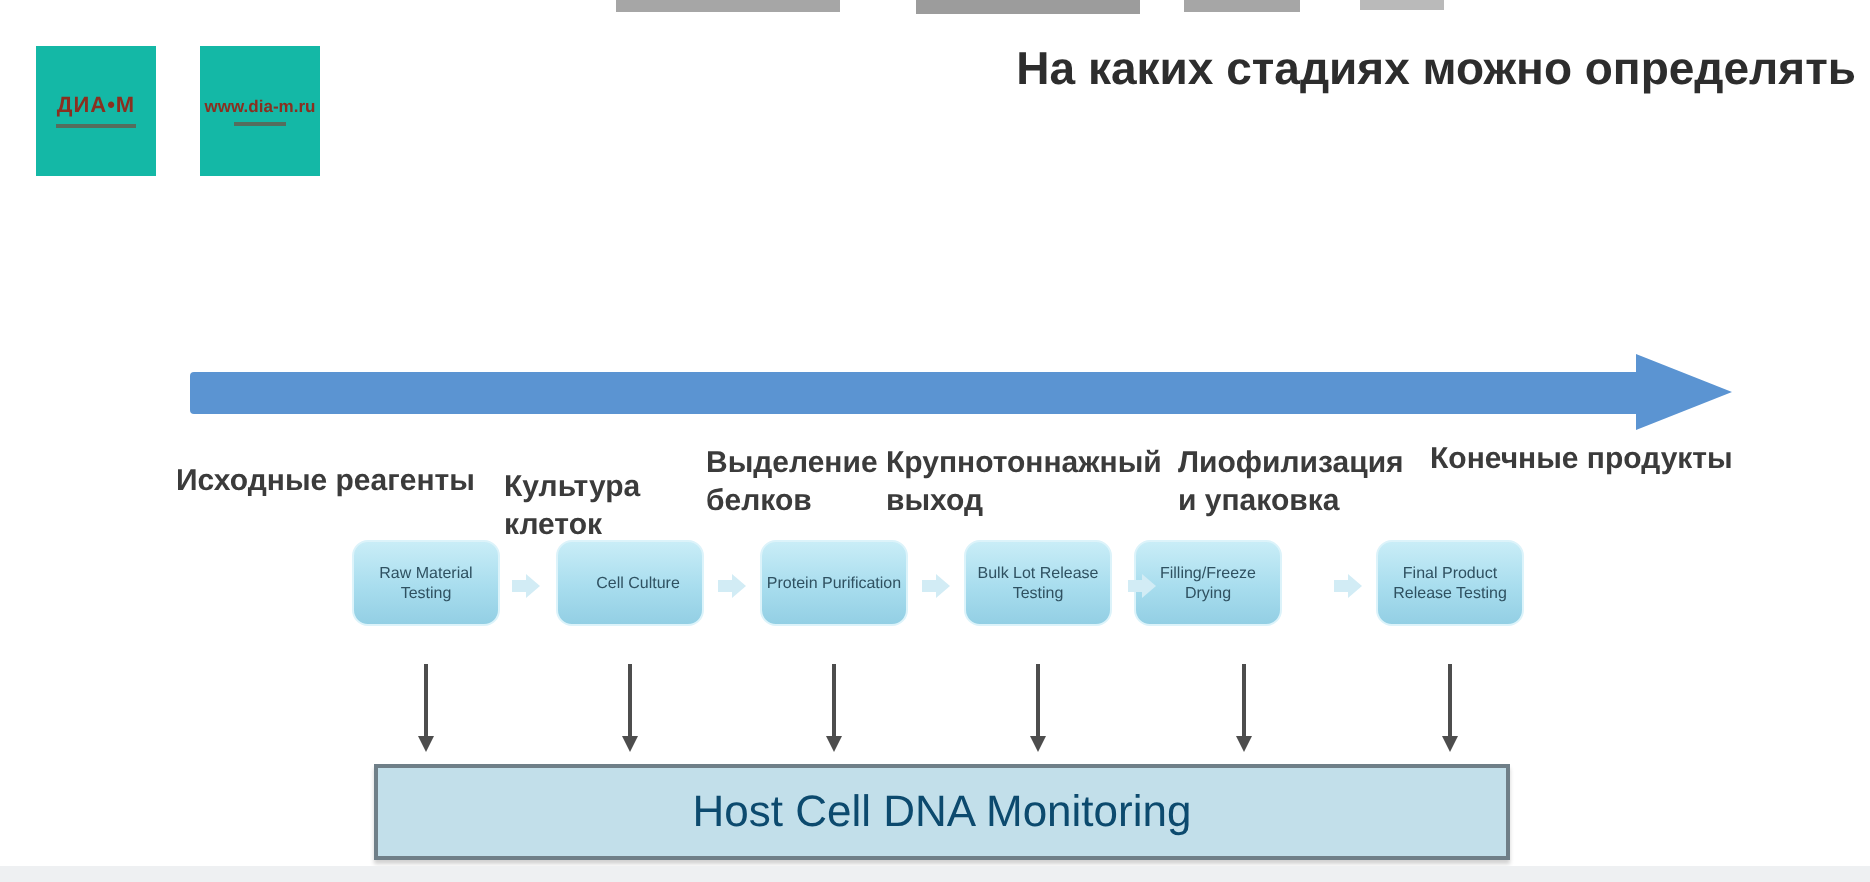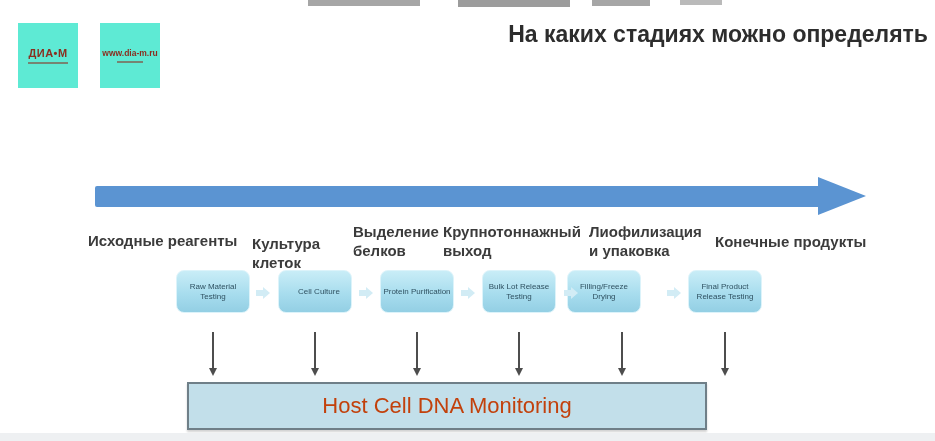--- a/index.html
+++ b/index.html
@@ -11,21 +11,21 @@
   
   .artifact{position:absolute;background:#3a3a3a;}
   .a1{left:308px;top:0;width:112px;height:6px;opacity:.45;}
   .a2{left:458px;top:0;width:112px;height:7px;opacity:.5;}
   .a3{left:592px;top:0;width:58px;height:6px;opacity:.45;}
   .a4{left:680px;top:0;width:42px;height:5px;opacity:.35;}
 
   
   .logo{
     position:absolute;top:23px;width:60px;height:65px;
-    background:#5eead4;
+    background:#14b8a6;
     display:flex;flex-direction:column;align-items:center;justify-content:center;
   }
   .logo-1{left:18px;}
   .logo-2{left:100px;}
   .logo-main{color:#8a2f20;font-weight:bold;letter-spacing:.5px;}
   .logo-1 .logo-main{font-size:11px;}
   .logo-2 .logo-main{font-size:8.5px;letter-spacing:0;}
   .logo-tag{margin-top:3px;height:2px;background:#8a2f20;opacity:.55;}
   .logo-1 .logo-tag{width:40px;}
   .logo-2 .logo-tag{width:26px;}
@@ -49,21 +49,21 @@
 
   
   .stage-label{
     position:absolute;font-size:15px;font-weight:bold;color:#3b3b3b;line-height:19px;
   }
   .sl1{left:88px;top:231px;width:160px;}
   .sl2{left:252px;top:222px;width:85px;margin-top:12px;}
   .sl3{left:353px;top:222px;width:100px;}
   .sl4{left:443px;top:222px;width:150px;}
   .sl5{left:589px;top:222px;width:108px;}
-  .sl6{left:715px;top:232px;width:170px;}
+  .sl6{left:715px;top:220px;width:170px;}
 
   
   .stage-box{
     position:absolute;top:270px;width:74px;height:43px;
     background:linear-gradient(180deg,#c9edf7 0%,#a8ddee 55%,#93cfe4 100%);
     border:1px solid #dcf3fa;border-radius:8px;
     display:flex;align-items:center;justify-content:center;text-align:center;
     font-size:8px;line-height:10px;color:#2f5161;padding:2px;box-sizing:border-box;
   }
   .b1{left:176px;} .b2{left:278px;padding-left:10px;} .b3{left:380px;}
@@ -81,25 +81,25 @@
   .varrow{position:absolute;top:332px;width:10px;height:45px;}
   .varrow .v-line{position:absolute;left:4.2px;top:0;width:1.6px;height:37px;background:#4d4d4d;}
   .varrow .v-head{position:absolute;left:0.5px;top:36px;width:0;height:0;
     border-left:4.5px solid transparent;border-right:4.5px solid transparent;
     border-top:8.5px solid #4d4d4d;}
   .v1{left:208px;} .v2{left:310px;} .v3{left:412px;}
   .v4{left:514px;} .v5{left:617px;} .v6{left:720px;}
 
   
   .monitor-box{
-    position:absolute;left:187px;top:382px;width:520px;height:48px;
+    position:absolute;left:187px;top:382px;width:568px;height:48px;
     background:#c2dfea;border:2px solid #6f7f88;box-sizing:border-box;
     box-shadow:0 2px 2px rgba(0,0,0,0.18);
     display:flex;align-items:center;justify-content:center;
-    font-size:22px;color:#c2410c;
+    font-size:22px;color:#0c4a6e;
   }
 
   
   .bottom-strip{position:absolute;left:0;top:433px;width:935px;height:8px;background:#eef0f2;}
 </style>
 </head>
 <body>
 
 <div class="artifact a1"></div>
 <div class="artifact a2"></div>

